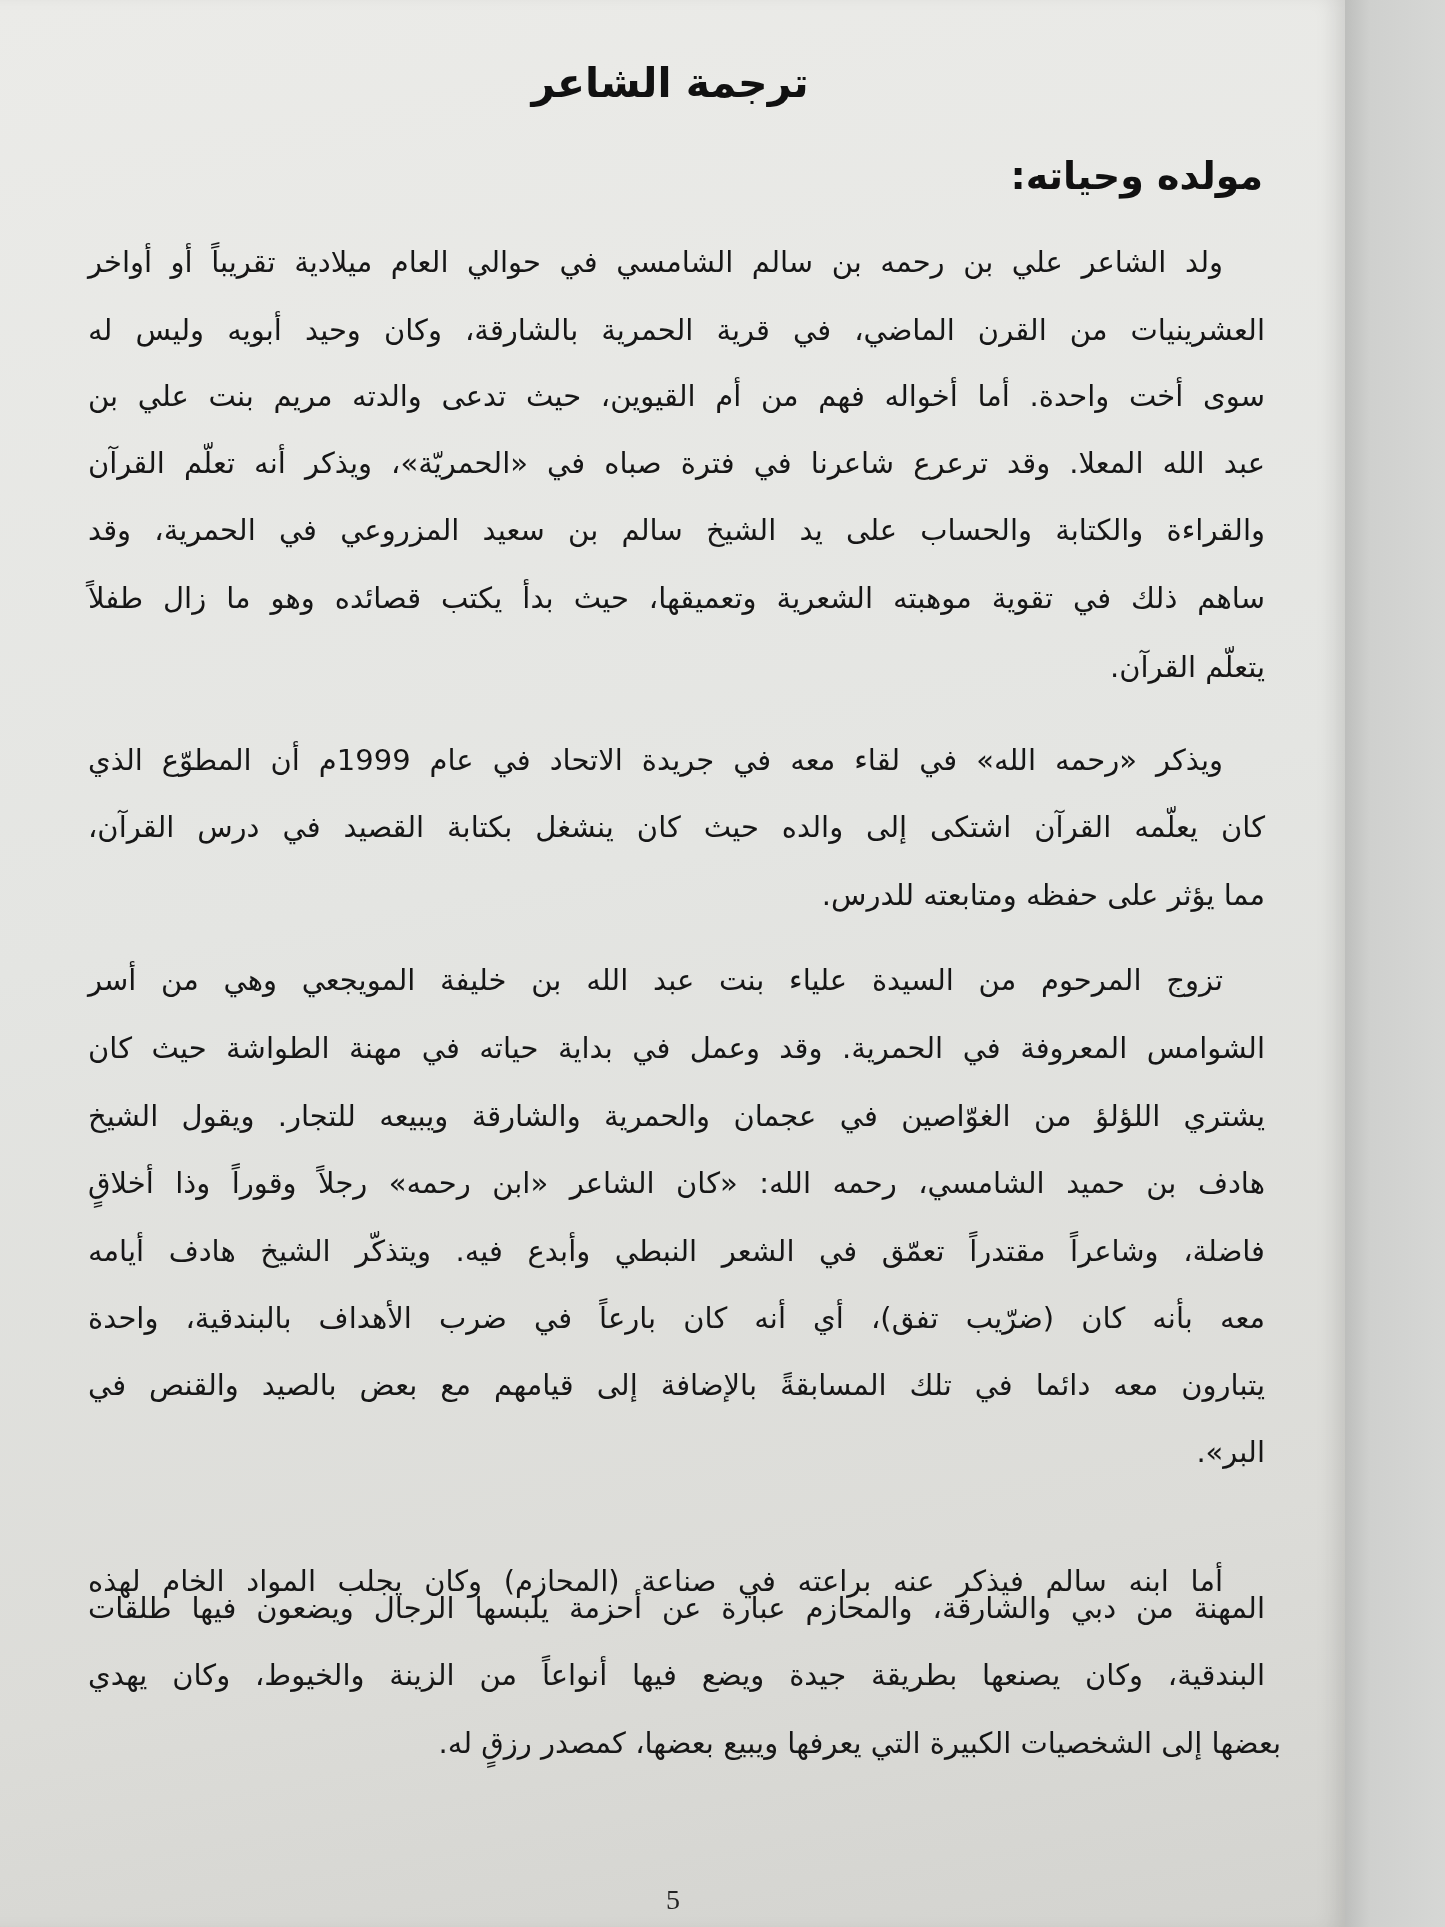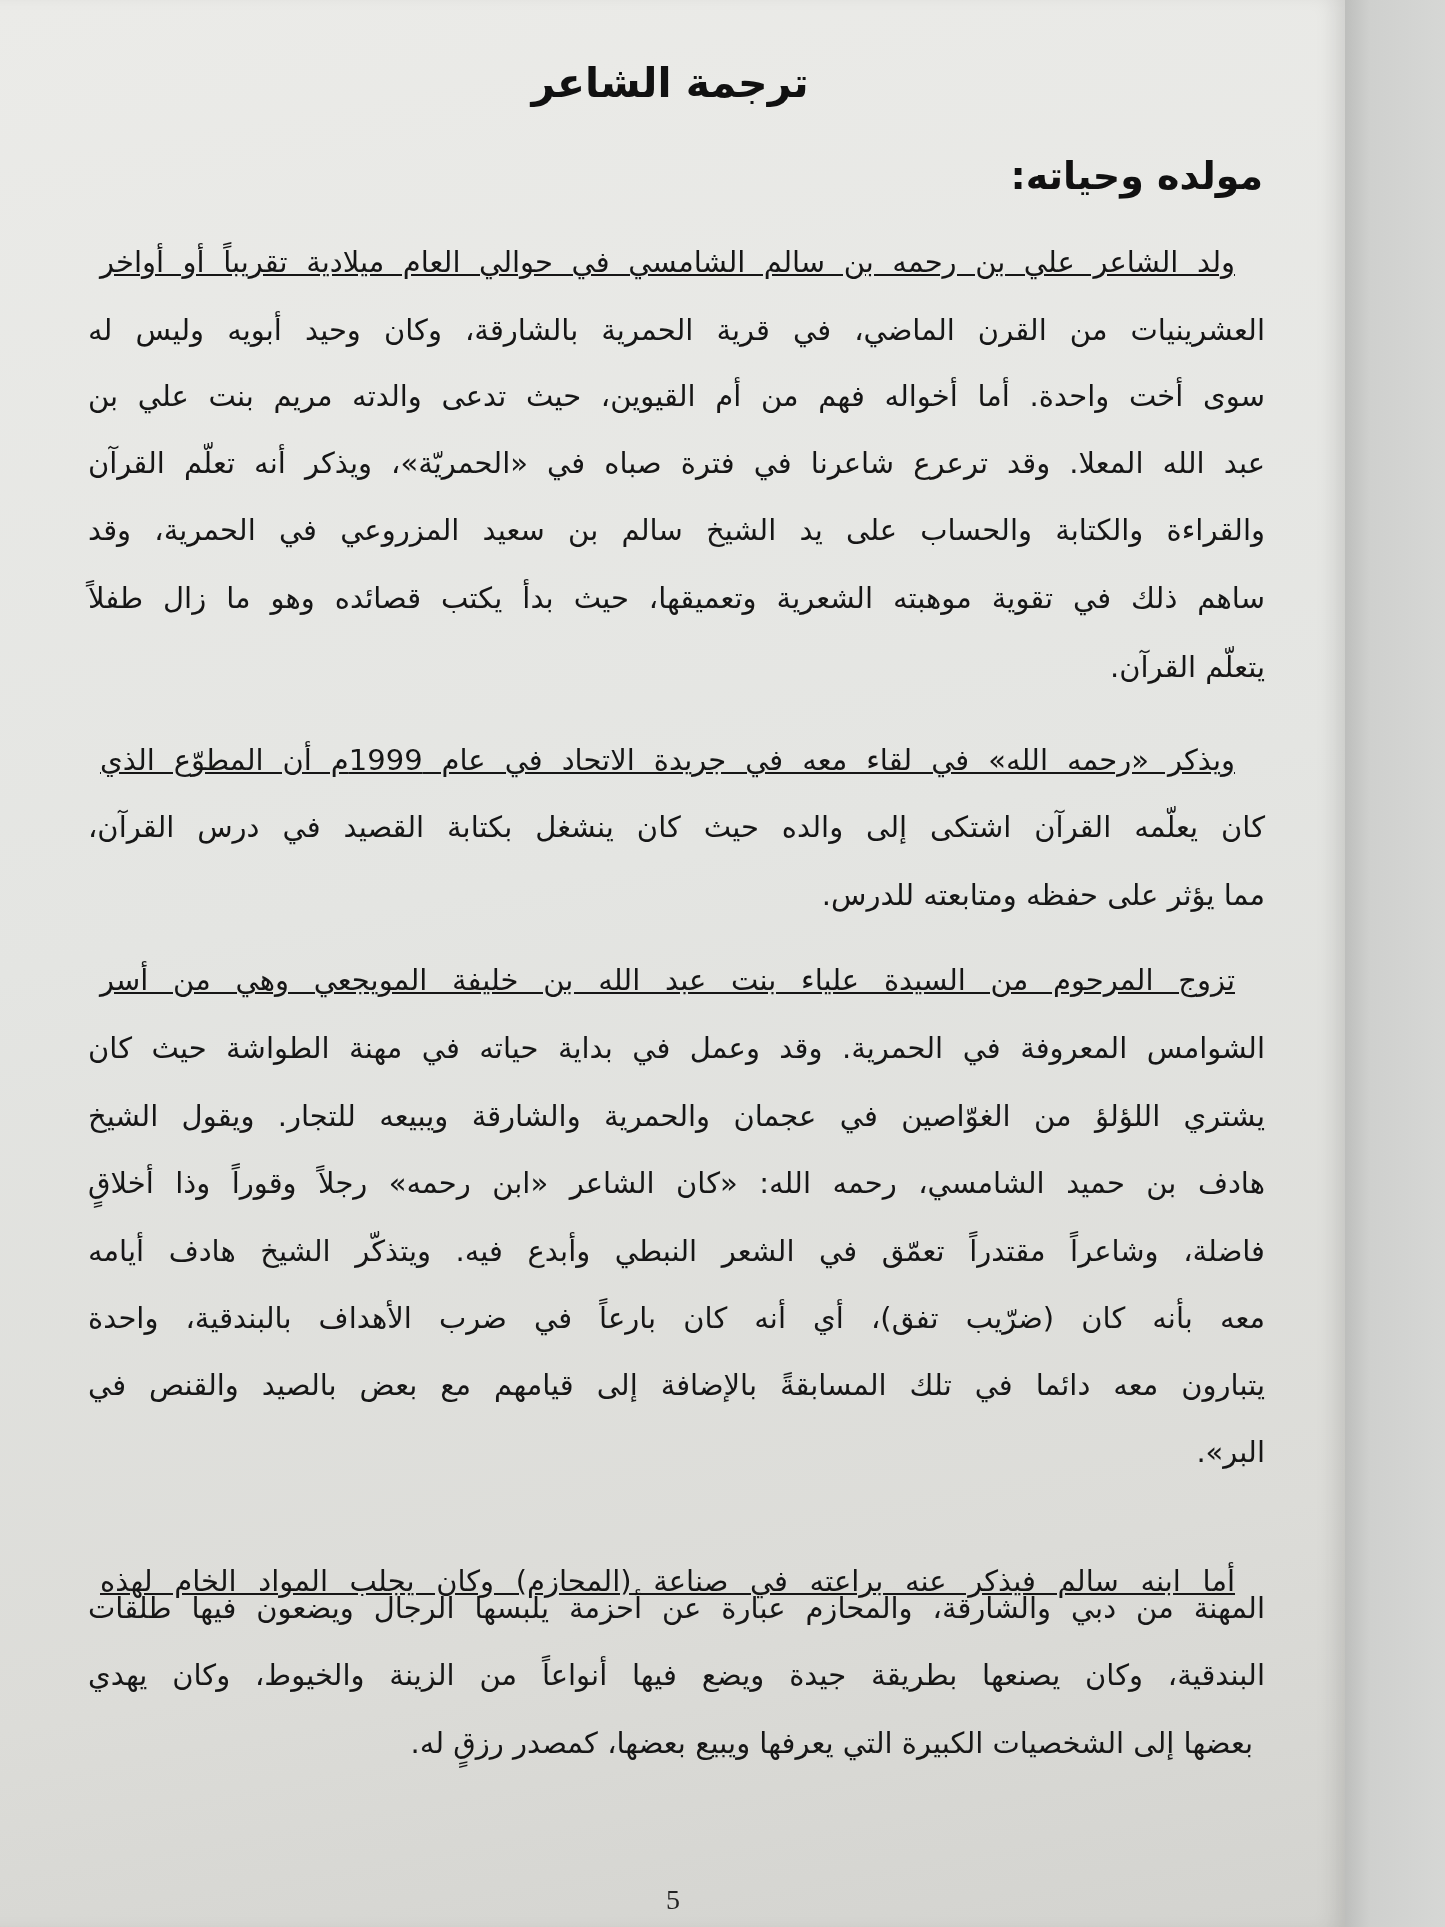--- a/index.html
+++ b/index.html
@@ -67,23 +67,22 @@
       text-align: justify;
       text-align-last: justify;
       color: #161616;
     }
     .line.first {
       width: 1135px;
       right: 80px;
       padding-right: 0;
     }
     .line.first.indent {
-      right: 110px;
+      right: 122px;
       width: 1135px;
-      text-decoration: underline;
     }
     .line.last {
       text-align: right;
       text-align-last: right;
     }
     .page-number {
       position: absolute;
       top: 1882px;
       left: 660px;
       width: 26px;
@@ -127,19 +126,19 @@
     <div class="line" style="top:1229px;">فاضلة، وشاعراً مقتدراً تعمّق في الشعر النبطي وأبدع فيه. ويتذكّر الشيخ هادف أيامه</div>
     <div class="line" style="top:1296px;">معه بأنه كان (ضرّيب تفق)، أي أنه كان بارعاً في ضرب الأهداف بالبندقية، واحدة</div>
     <div class="line" style="top:1363px;">يتبارون معه دائما في تلك المسابقةً بالإضافة إلى قيامهم مع بعض بالصيد والقنص في</div>
     <div class="line last" style="top:1430px;">البر».</div>
   </div>
 
   <div>
     <div class="line first indent" style="top:1519px;margin-top:40px;">أما ابنه سالم فيذكر عنه براعته في صناعة (المحازم) وكان يجلب المواد الخام لهذه</div>
     <div class="line" style="top:1586px;">المهنة من دبي والشارقة، والمحازم عبارة عن أحزمة يلبسها الرجال ويضعون فيها طلقات</div>
     <div class="line" style="top:1653px;">البندقية، وكان يصنعها بطريقة جيدة ويضع فيها أنواعاً من الزينة والخيوط، وكان يهدي</div>
-    <div class="line last" style="top:1721px; right:92px;">بعضها إلى الشخصيات الكبيرة التي يعرفها ويبيع بعضها، كمصدر رزقٍ له.</div>
+    <div class="line last" style="top:1721px; right:64px;">بعضها إلى الشخصيات الكبيرة التي يعرفها ويبيع بعضها، كمصدر رزقٍ له.</div>
   </div>
 
   <div class="page-number">5</div>
 </div>
 
 <div class="next-page-edge"></div>
 
 </body></html>

